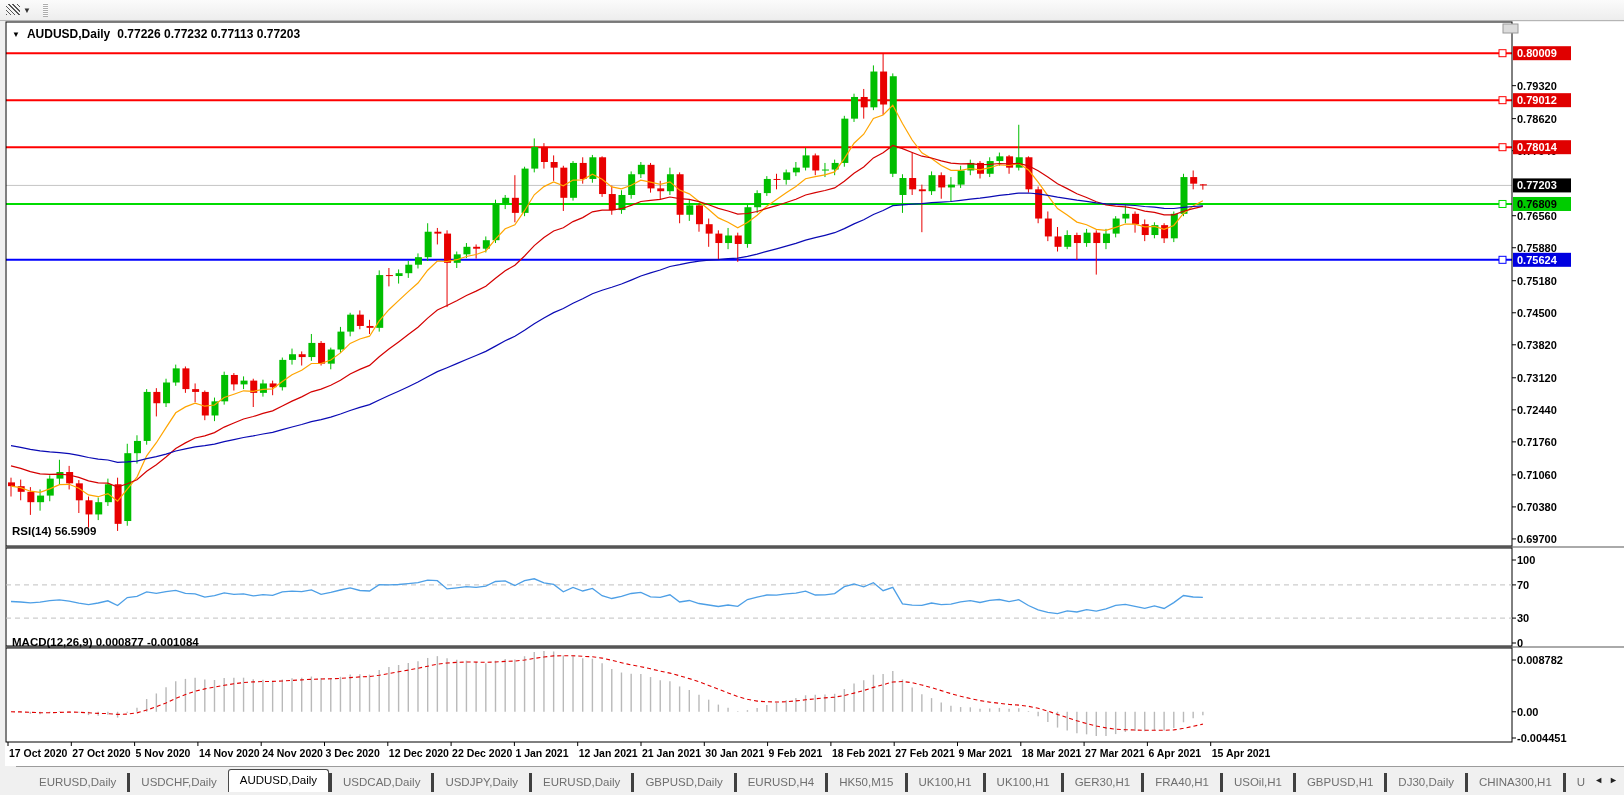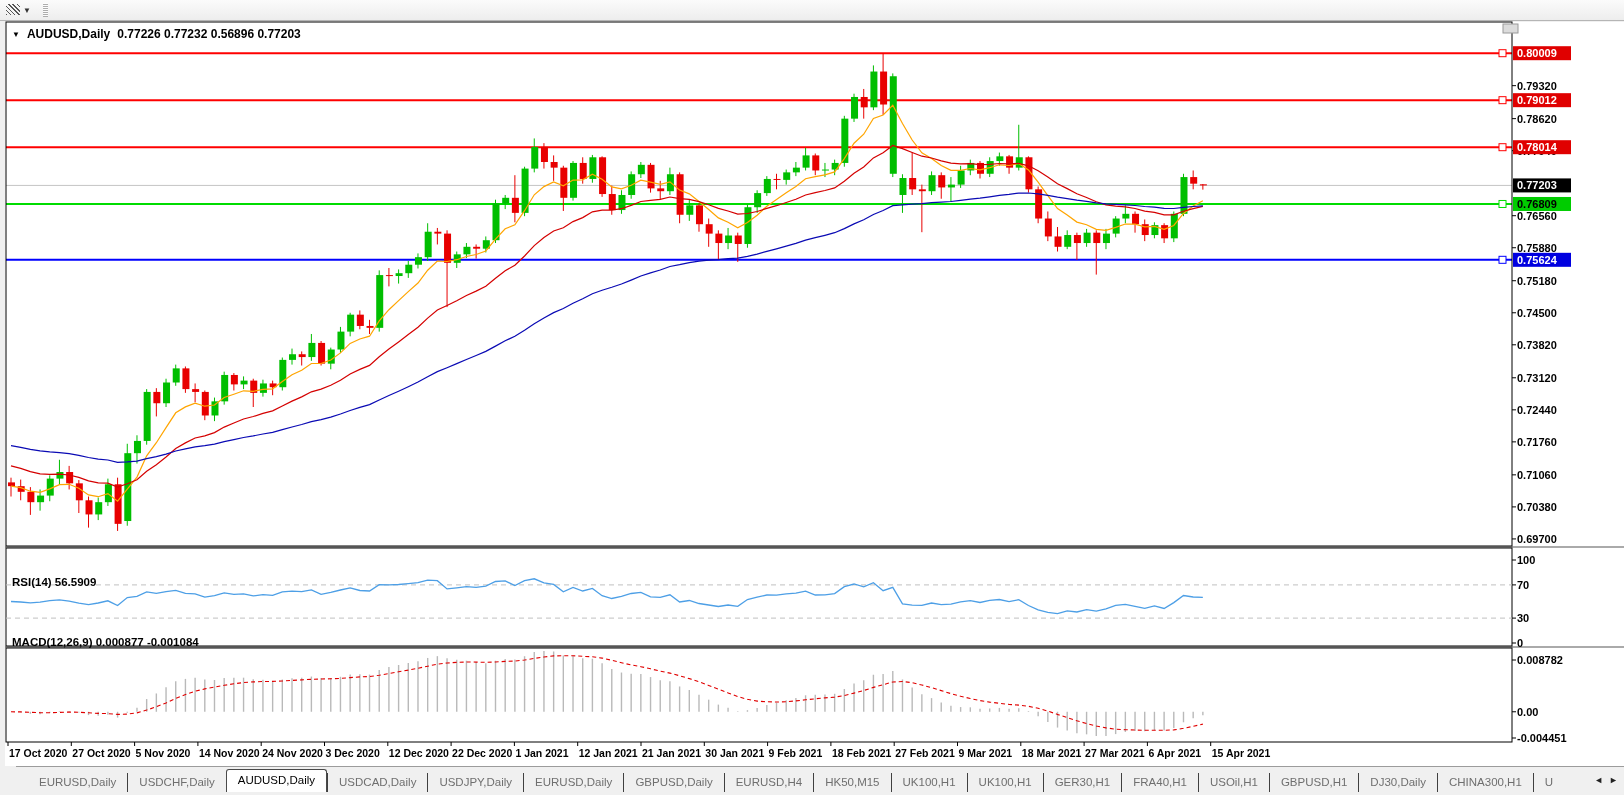--- a/index.html
+++ b/index.html
@@ -21,31 +21,31 @@
   .tf-btn{font-size:11px;font-weight:700;color:#3c3c3c;padding:2px 9px;margin:0 1px;
     border:1px solid transparent;border-radius:2px;cursor:default;}
   .tf-btn.active{background:#f8f8f8;border:1px solid #9a9a9a;}
 
   
   #chart-svg{position:absolute;left:0;top:0;}
   .chart-title{position:absolute;left:12px;top:27px;font-size:12px;font-weight:700;color:#000;
     display:flex;align-items:center;gap:7px;z-index:3;}
   .chart-title .dd{font-size:8px;}
   .panel-label{position:absolute;font-size:11.5px;font-weight:700;color:#000;z-index:3;}
-  #rsi-label{left:12px;top:576px;}
+  #rsi-label{left:12px;top:525px;}
   #macd-label{left:12px;top:636px;}
 
   svg text{font-family:"Liberation Sans",sans-serif;}
 
   
   .tabbar{position:absolute;left:0;top:766px;width:1624px;height:26px;background:#f0f0f0;
     border-top:1px solid #9c9c9c;display:flex;align-items:flex-end;padding-left:12px;
     overflow:hidden;box-sizing:border-box;margin-left:16px;}
   .tab{height:19px;line-height:19px;padding:0 11px;font-size:11.5px;color:#6f6f6f;
-    white-space:nowrap;border-left:1px solid #404040;cursor:default;}
+    white-space:nowrap;border-left:3px solid #404040;cursor:default;}
   .tab:first-child{border-left:none;}
   .tab.active{background:#fff;color:#000;border:1px solid #4a4a4a;border-bottom:none;
     border-radius:3px 3px 0 0;height:22px;line-height:21px;position:relative;z-index:2;}
   .tab-arrows{position:absolute;right:0;top:767px;height:25px;display:flex;align-items:center;
     gap:6px;padding:0 6px 0 8px;background:#f0f0f0;z-index:4;}
   .tab-arrow{font-size:9px;color:#222;cursor:default;}
 </style>
 </head>
 <body>
 
@@ -564,21 +564,21 @@
         <text x="1148.3999999999999" y="757" font-size="10.5" font-weight="700" fill="#000">6 Apr 2021</text>
         <line x1="1210.7" y1="742" x2="1210.7" y2="746" stroke="#000"></line>
         <text x="1211.7" y="757" font-size="10.5" font-weight="700" fill="#000">15 Apr 2021</text>
       </g>
       <rect x="1503" y="24" width="15" height="9" fill="#dcdcdc" stroke="#9a9a9a"></rect>
     </svg>
 
   <div class="chart-title">
     <span class="dd">▼</span>
     <span>AUDUSD,Daily</span>
-    <span>0.77226 0.77232 0.56896 0.77203</span>
+    <span>0.77226 0.77232 0.77113 0.77203</span>
   </div>
 
   <div id="rsi-label" class="panel-label">RSI(14) 56.5909</div>
   <div id="macd-label" class="panel-label">MACD(12,26,9) 0.000877 -0.001084</div>
 
   <div class="tabbar" id="tabbar">
       <span class="tab">EURUSD,Daily</span>
       <span class="tab">USDCHF,Daily</span>
       <span class="tab active">AUDUSD,Daily</span>
       <span class="tab">USDCAD,Daily</span>

